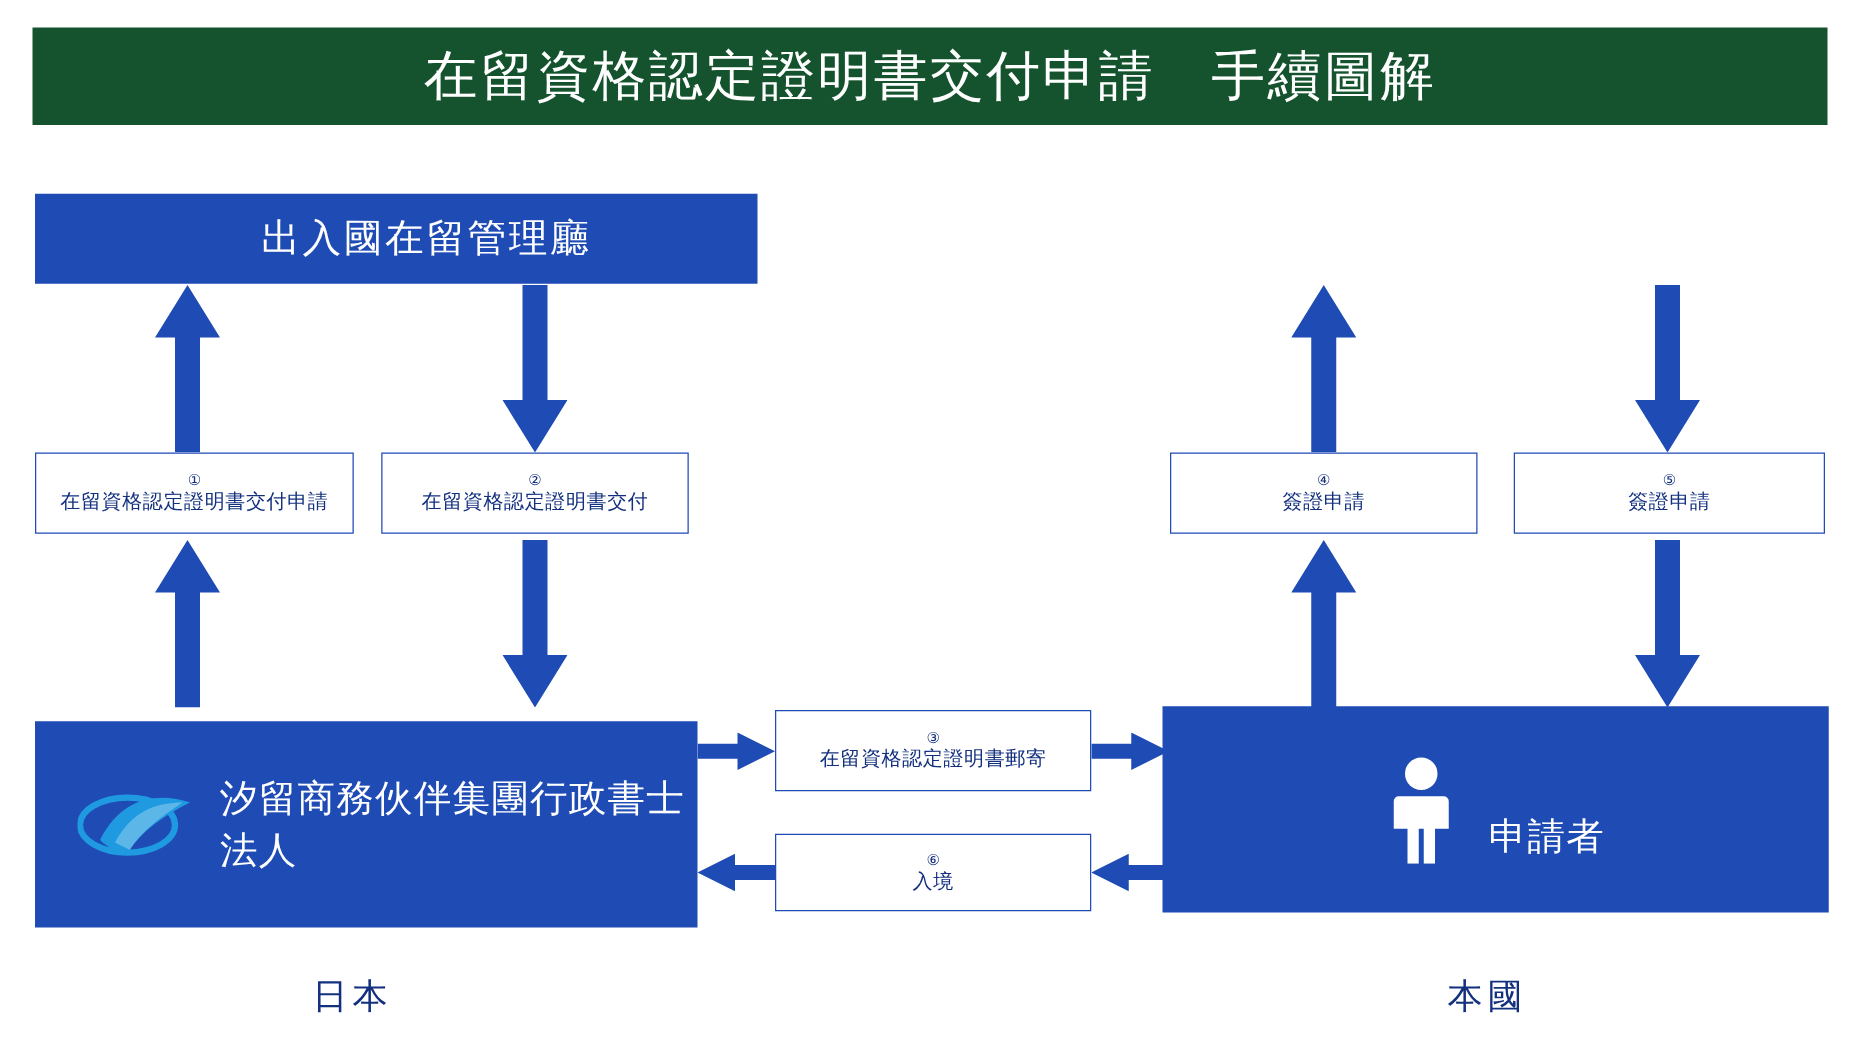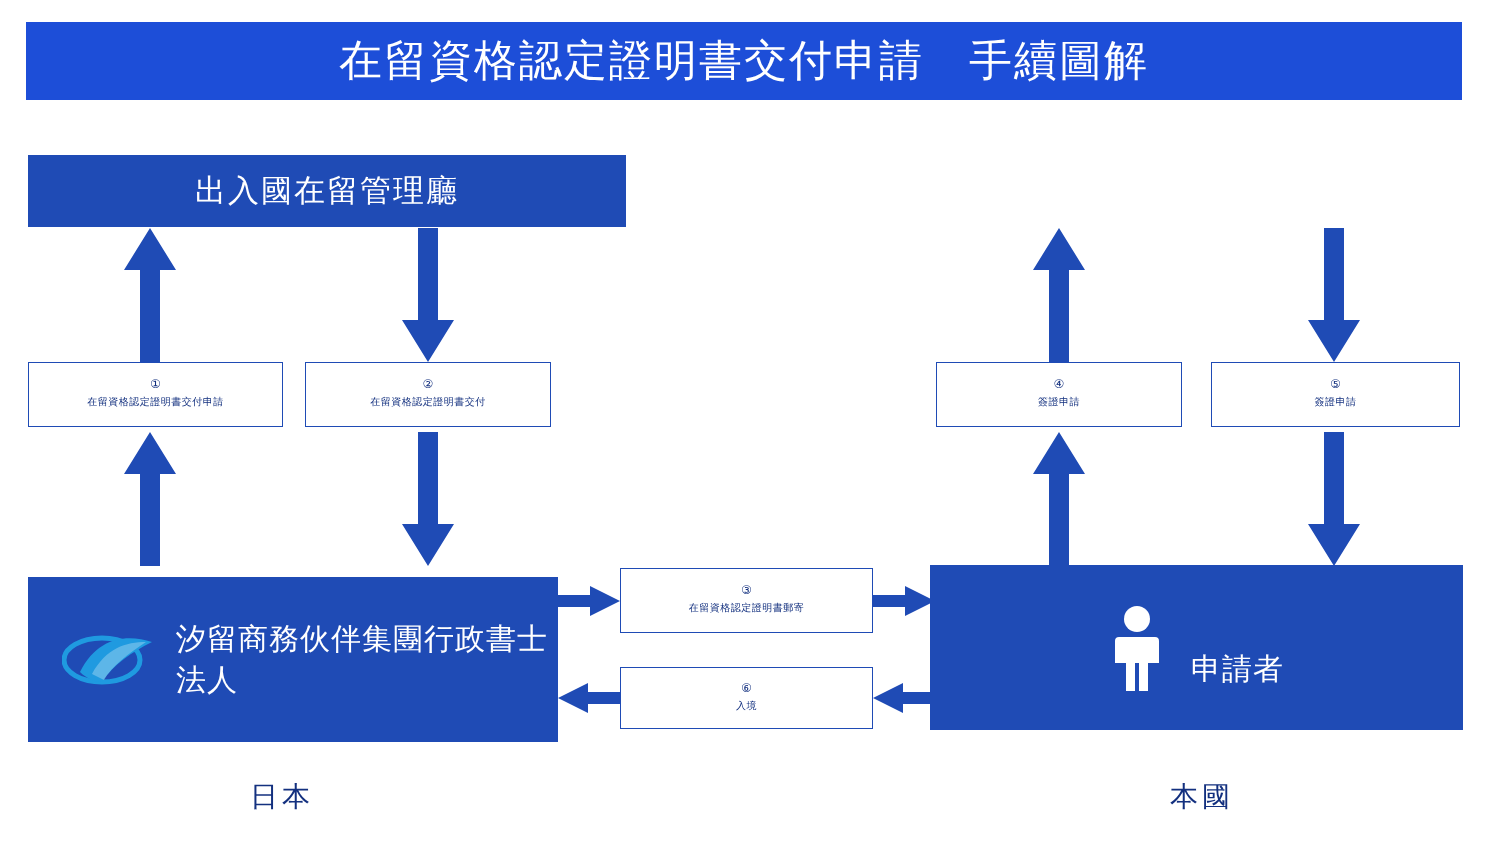--- a/index.html
+++ b/index.html
@@ -19,21 +19,21 @@
     background: #ffffff;
   }
 
   
   .title-banner {
     position: absolute;
     left: 26px;
     top: 22px;
     width: 1436px;
     height: 78px;
-    background: #1d4ed8;
+    background: #14532d;
     display: flex;
     align-items: center;
     justify-content: center;
   }
   .title-banner .title-text {
     color: #ffffff;
     font-size: 43px;
     letter-spacing: 2px;
     font-weight: 400;
     white-space: pre;
@@ -46,22 +46,23 @@
     display: flex;
     align-items: center;
     justify-content: center;
     color: #ffffff;
     font-size: 31px;
     letter-spacing: 2px;
   }
   #org-immigration {
     left: 28px;
     top: 155px;
-    width: 598px;
+    width: 530px;
     height: 72px;
+    padding-left: 48px;
   }
   #org-embassy {
     left: 930px;
     top: 155px;
     width: 533px;
     height: 72px;
   }
 
   
   .entity-box {
@@ -124,21 +125,21 @@
     flex-direction: column;
     align-items: center;
     justify-content: center;
     color: #13307f;
   }
   .step-num {
     font-size: 12px;
     line-height: 15px;
   }
   .step-text {
-    font-size: 10px;
+    font-size: 16px;
     line-height: 20px;
     letter-spacing: 0.5px;
     white-space: nowrap;
     text-align: center;
   }
   #step1 { left: 28px;  top: 362px; width: 255px; height: 65px; }
   #step2 { left: 305px; top: 362px; width: 246px; height: 65px; }
   #step4 { left: 936px; top: 362px; width: 246px; height: 65px; }
   #step5 { left: 1211px;top: 362px; width: 249px; height: 65px; }
   #step3 { left: 620px; top: 568px; width: 253px; height: 65px; }
@@ -151,21 +152,21 @@
   .arrow svg { display: block; }
 
   
   .country-label {
     position: absolute;
     font-size: 28px;
     color: #13307f;
     letter-spacing: 4px;
   }
   #country-japan  { left: 250px; top: 778px; }
-  #country-home   { left: 1158px; top: 778px; margin-left: 12px; }
+  #country-home   { left: 1158px; top: 778px; }
 </style>
 </head>
 <body>
 
 <div id="stage">
 
   <div class="title-banner">
     <div class="title-text">在留資格認定證明書交付申請　手續圖解</div>
   </div>
 

